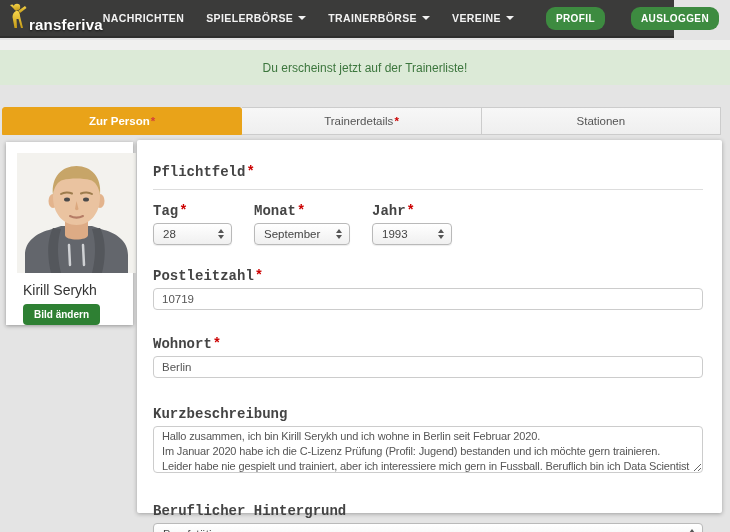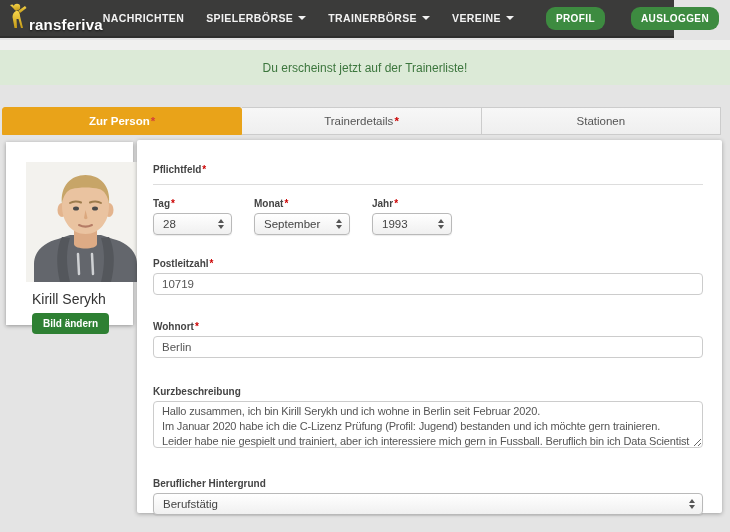--- a/index.html
+++ b/index.html
@@ -66,39 +66,39 @@
     border-radius:3px 3px 0 0; font-weight:bold;
   }
   .req { color:#c00; font-weight:bold; margin-left:1px; }
   .tab.active .req { color:#d43f3a; }
 
   
   .profile-card {
     position:absolute; left:6px; top:142px; width:127px; height:183px;
     background:#fff; border-radius:0;
     box-shadow:0 1px 4px rgba(0,0,0,.35);
-    padding:20px;
+    padding:11px;
   }
   .photo-wrap { width:119px; height:120px; overflow:hidden; background:#f3f2ee; }
   .photo-wrap svg { display:block; }
   .profile-name { font-size:14px; color:#333; padding:9px 6px 6px 6px; }
   .photo-btn {
     background:#2e8033; color:#fff; font-size:10px; font-weight:bold;
     border:none; border-radius:4px; padding:5px 11px; margin-left:6px;
     cursor:pointer; font-family:"Liberation Sans", sans-serif;
   }
 
   
   .form-panel {
     position:absolute; left:137px; top:140px; width:585px; height:373px;
     background:#fff; border-radius:2px;
     box-shadow:0 1px 4px rgba(0,0,0,.3);
     padding:24px 19px 16px 16px;
   }
-  .field-label { font-size:10px; font-weight:bold; color:#444; margin-bottom:4px; }
+  .field-label { font-size:14px; font-weight:bold; color:#444; margin-bottom:4px;font-family:Liberation Mono, monospace; }
   .note { margin-bottom:9px; }
   .divider { border:none; border-top:1px solid #ddd; margin-bottom:13px; }
 
   .date-row { display:flex; gap:22px; margin-bottom:23px; }
   .sel {
     position:relative; height:22px;
     background:linear-gradient(#ffffff,#f0f0f0);
     border:1px solid #b9b9b9; border-radius:4px;
     box-shadow:0 1px 1px rgba(0,0,0,.08);
     font-size:11.5px; color:#444;

